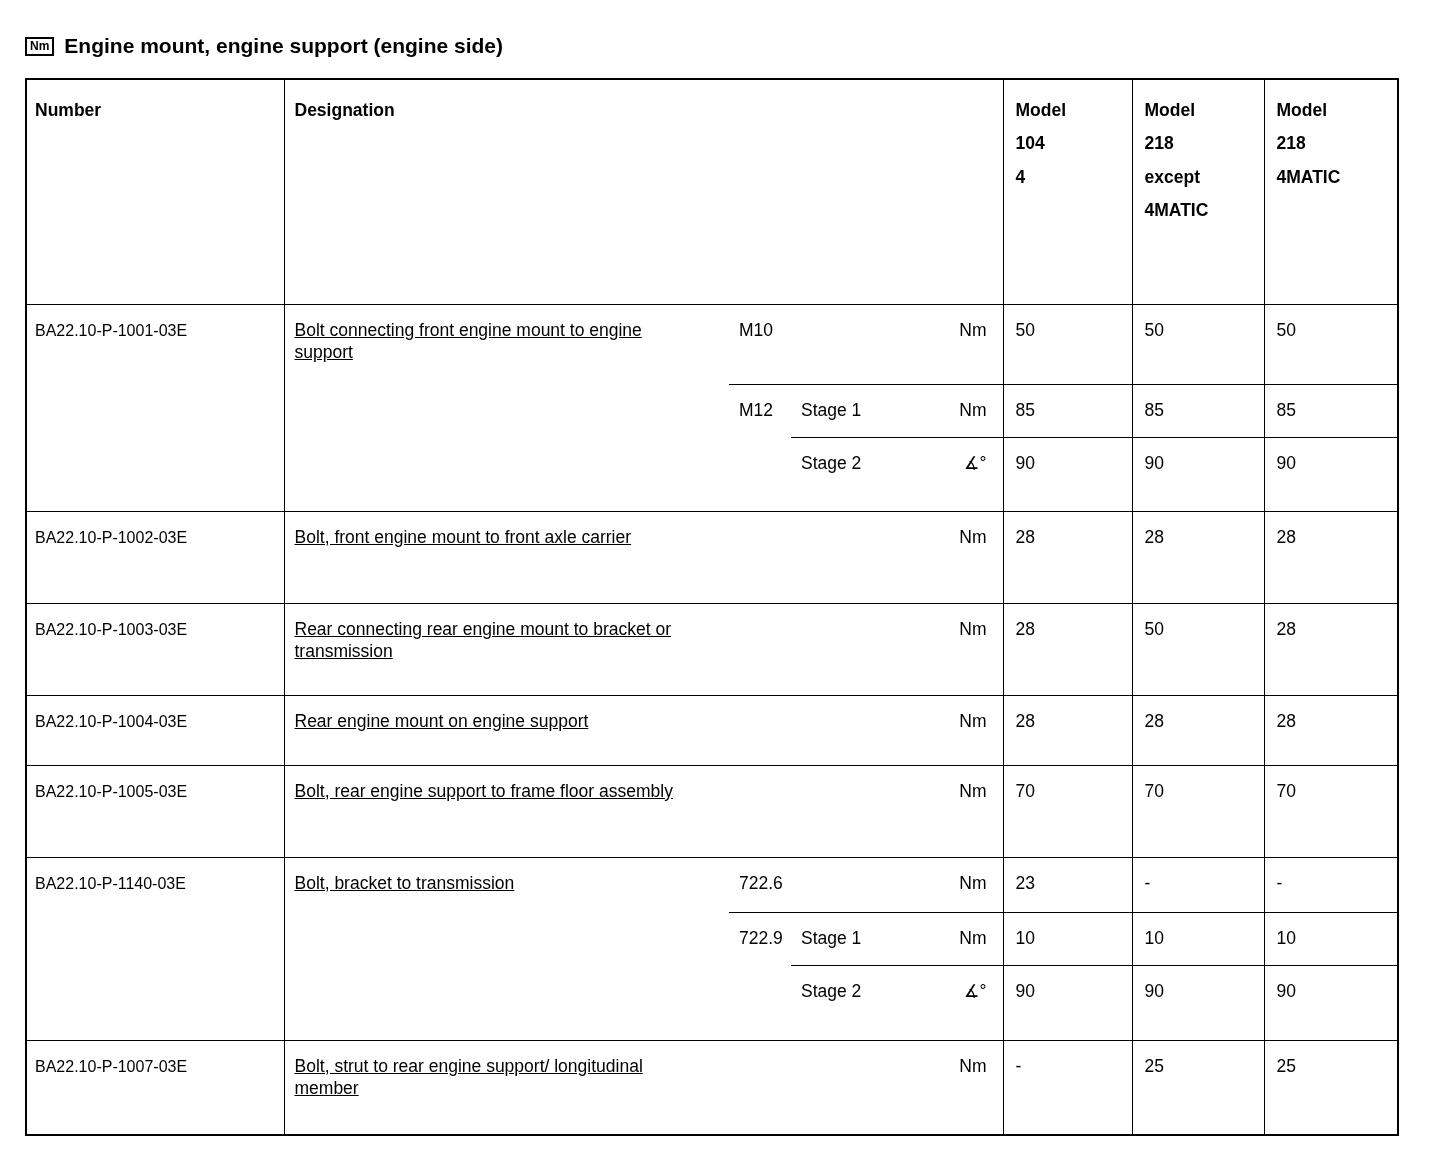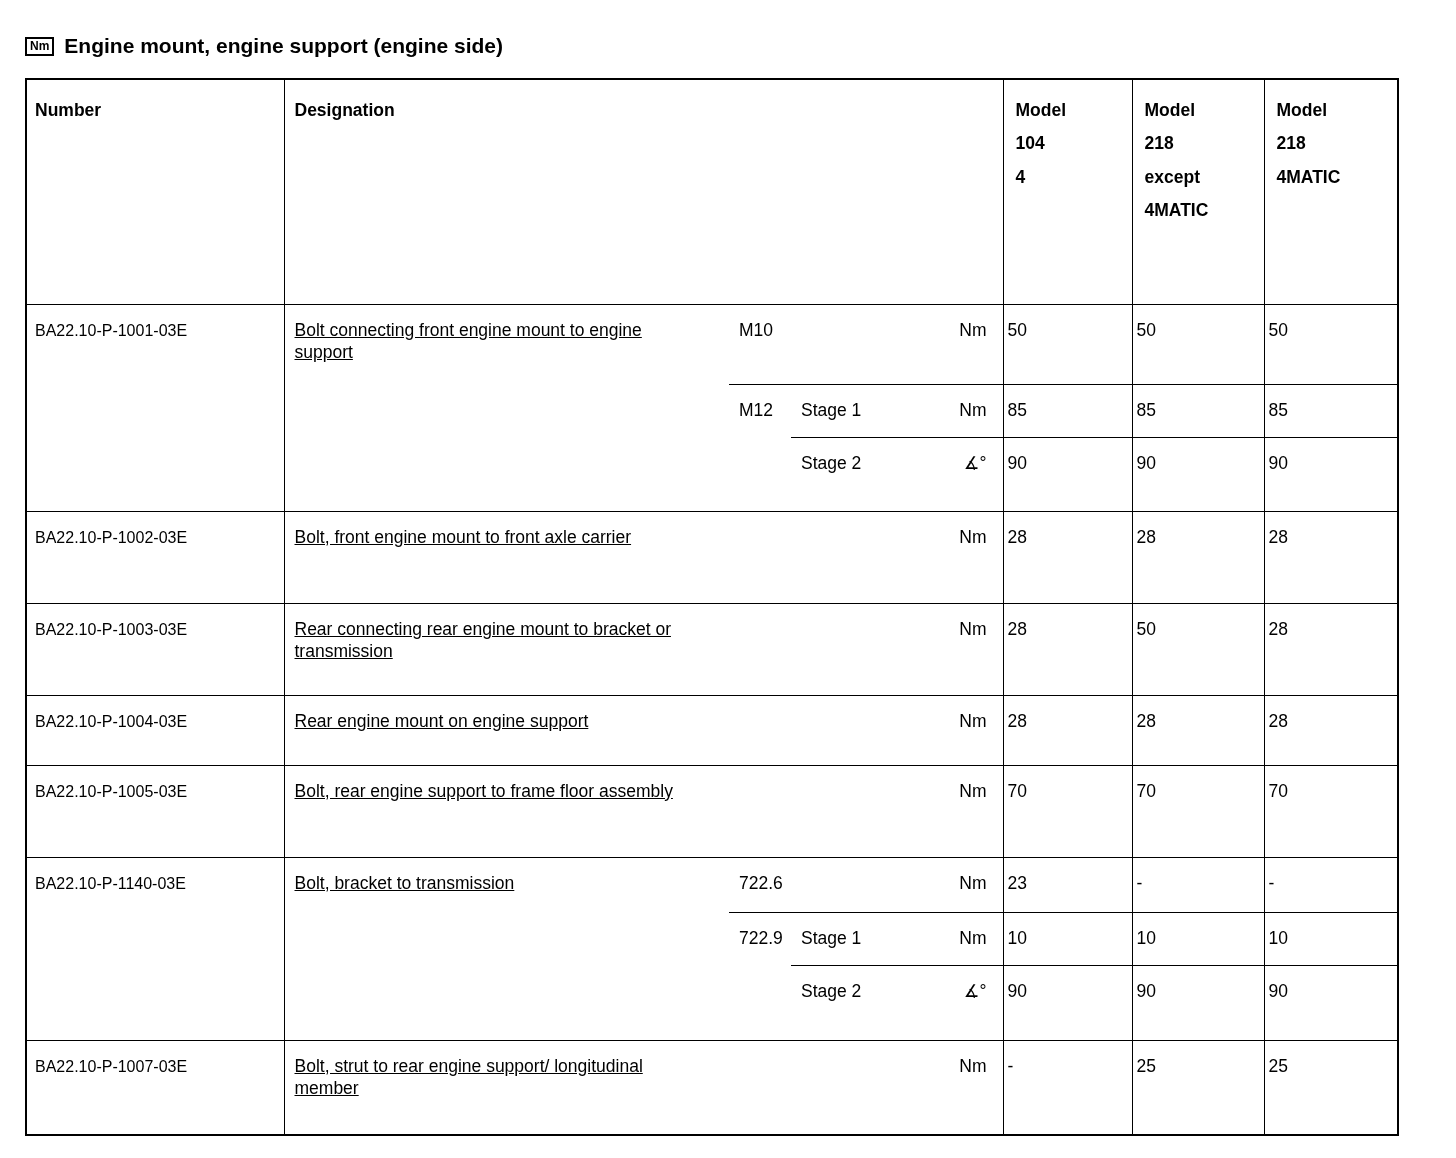--- a/index.html
+++ b/index.html
@@ -58,21 +58,21 @@
     font-size: 16px;
     padding-left: 8px;
     padding-top: 16px;
     word-wrap: break-word;
   }
   .h-num { padding-left: 8px; }
   .des-wrap { max-width: 390px; text-decoration: underline; }
   .c-size { white-space: nowrap; padding-right: 0; }
   .c-stage { white-space: nowrap; }
   .c-unit { text-align: right; padding-right: 16px; white-space: nowrap; }
-  .c-val { padding-left: 4px; }
+  .c-val { padding-left: 12px; }
   .h-m { padding-left: 12px; }
 
   
   .h225 { height: 225px; }
   .h80 { height: 80px; }
   .h53 { height: 53px; }
   .h74 { height: 74px; }
   .h92 { height: 92px; }
   .h70 { height: 70px; }
   .h55 { height: 55px; }

